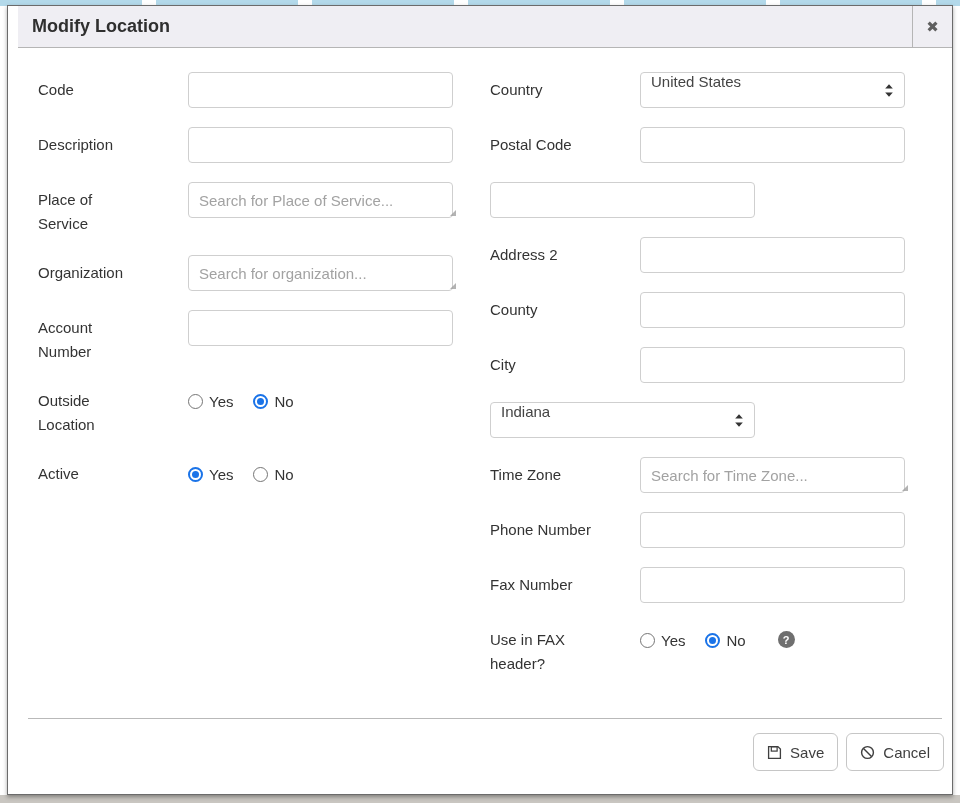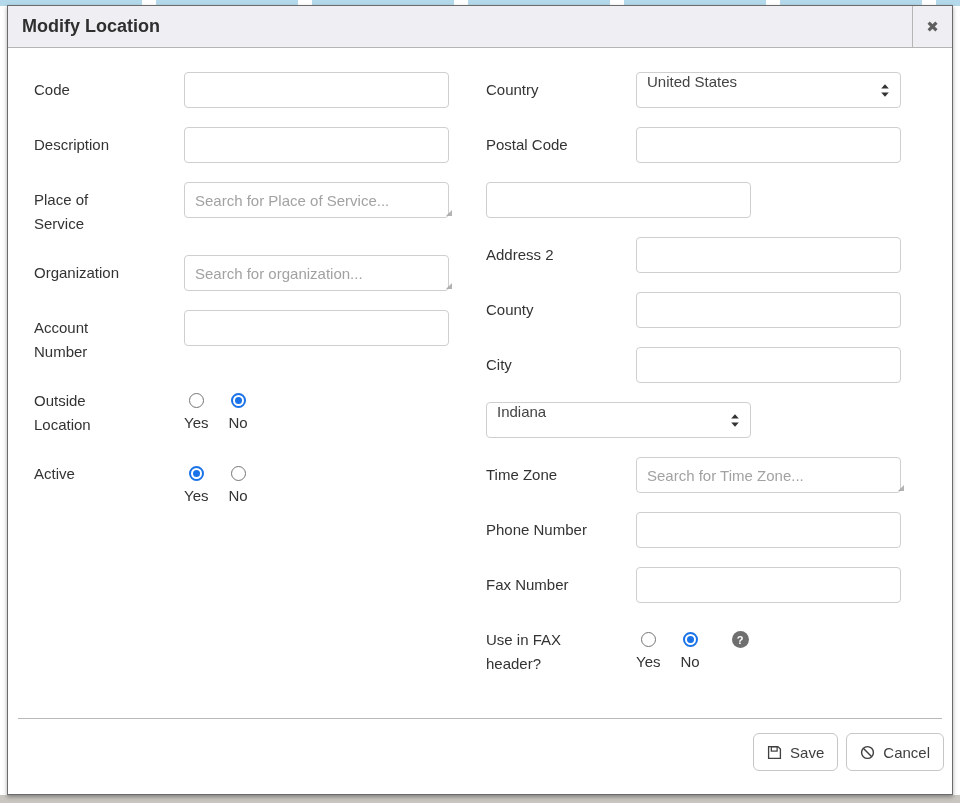--- a/index.html
+++ b/index.html
@@ -15,42 +15,42 @@
     background:repeating-linear-gradient(90deg,#b3d9ea 0 142px,#ffffff 142px 156px);
   }
   .bg-bottom{
     position:absolute; left:0; bottom:0; width:960px; height:8px;
     background:#c9c6c1;
   }
   .modal{
     position:absolute; left:7px; top:5px; width:946px; height:790px;
     background:#fff; border:1px solid #6b6b6b;
     box-shadow:0 2px 4px rgba(0,0,0,.35);
-    display:flex; flex-direction:column;
+    display:flex; flex-direction:column;padding-left:10px;
   }
   .modal-header{
     height:42px; flex:0 0 42px; background:#efeef3;
     border-bottom:1px solid #b5b5b5;
     display:flex; align-items:center;
   }
   .modal-title{
     font-size:18px; font-weight:bold; color:#2f2f2f; padding-left:14px;
     flex:1;
   }
   .close-btn{
     width:40px; height:100%; border-left:1px solid #b5b5b5;
     display:flex; align-items:center; justify-content:center;
     color:#5f5f5f; font-size:15px; font-weight:bold; cursor:pointer;
     background:#efeef3;
   }
   .modal-body{
     flex:1 1 auto; padding:24px 20px 0 20px; display:flex; overflow:hidden;
   }
   .fcol{ width:452px; flex:0 0 452px; }
-  .frow{ display:flex; margin-bottom:19px; min-height:36px;margin-left:6px; }
+  .frow{ display:flex; margin-bottom:19px; min-height:36px; }
   .flabel{
     width:150px; flex:0 0 150px; padding:6px 8px 0 0;
     font-size:15px; color:#333; line-height:24px; white-space:pre-line;
   }
   .fctrl{ width:265px; flex:0 0 265px; position:relative; }
   .tinput{
     width:265px; height:36px; border:1px solid #cfcfcf; border-radius:4px;
     padding:0 10px; font-size:15px; color:#555; background:#fff; outline:none;
     font-family:inherit;
   }
@@ -62,21 +62,21 @@
     opacity:.75;
   }
   .selbox{
     width:265px; height:36px; border:1px solid #cfcfcf; border-radius:4px;
     background:#fff; display:flex; padding:0 10px;
     cursor:pointer;
   }
   .selval{ flex:1; font-size:15px; color:#444; }
   .updown{ display:flex; align-items:center; }
   .radiogroup{ display:flex; align-items:flex-start; padding-top:10px; column-gap:20px; }
-  .radio-opt{ display:flex; align-items:center; gap:6px; cursor:pointer;flex-direction:column; }
+  .radio-opt{ display:flex; align-items:center; gap:6px; cursor:pointer; }
   .radio{
     width:15px; height:15px; border-radius:50%;
     border:1.5px solid #757575; background:#fff; position:relative; flex:0 0 15px;
   }
   .radio.checked{ border:2px solid #1a73e8; }
   .radio.checked::after{
     content:""; position:absolute; left:2px; top:2px; right:2px; bottom:2px;
     background:#1a73e8; border-radius:50%;
   }
   .radio-text{ font-size:15px; color:#333; }

